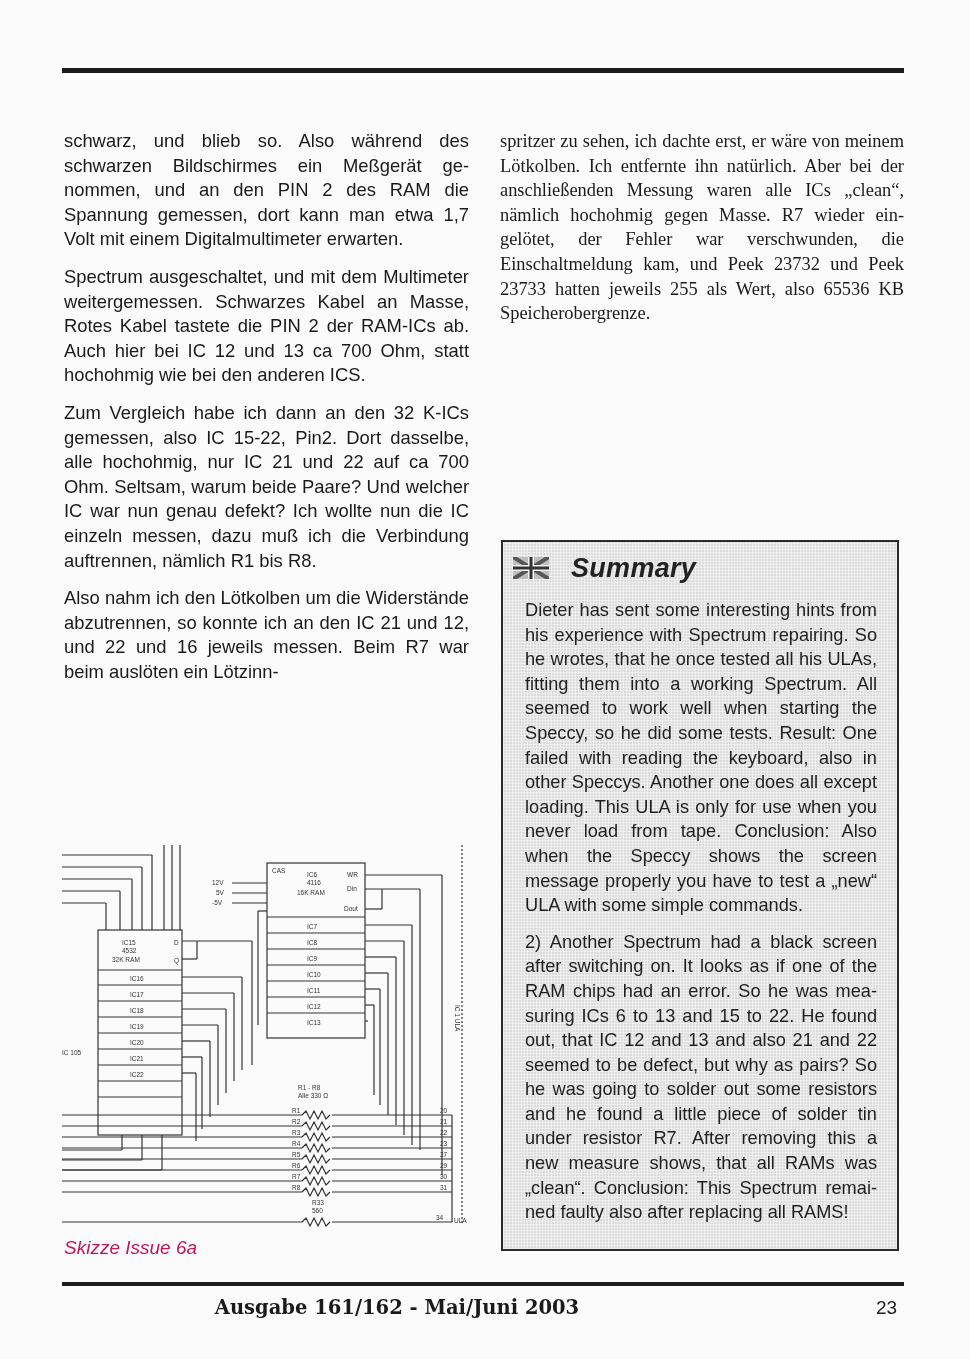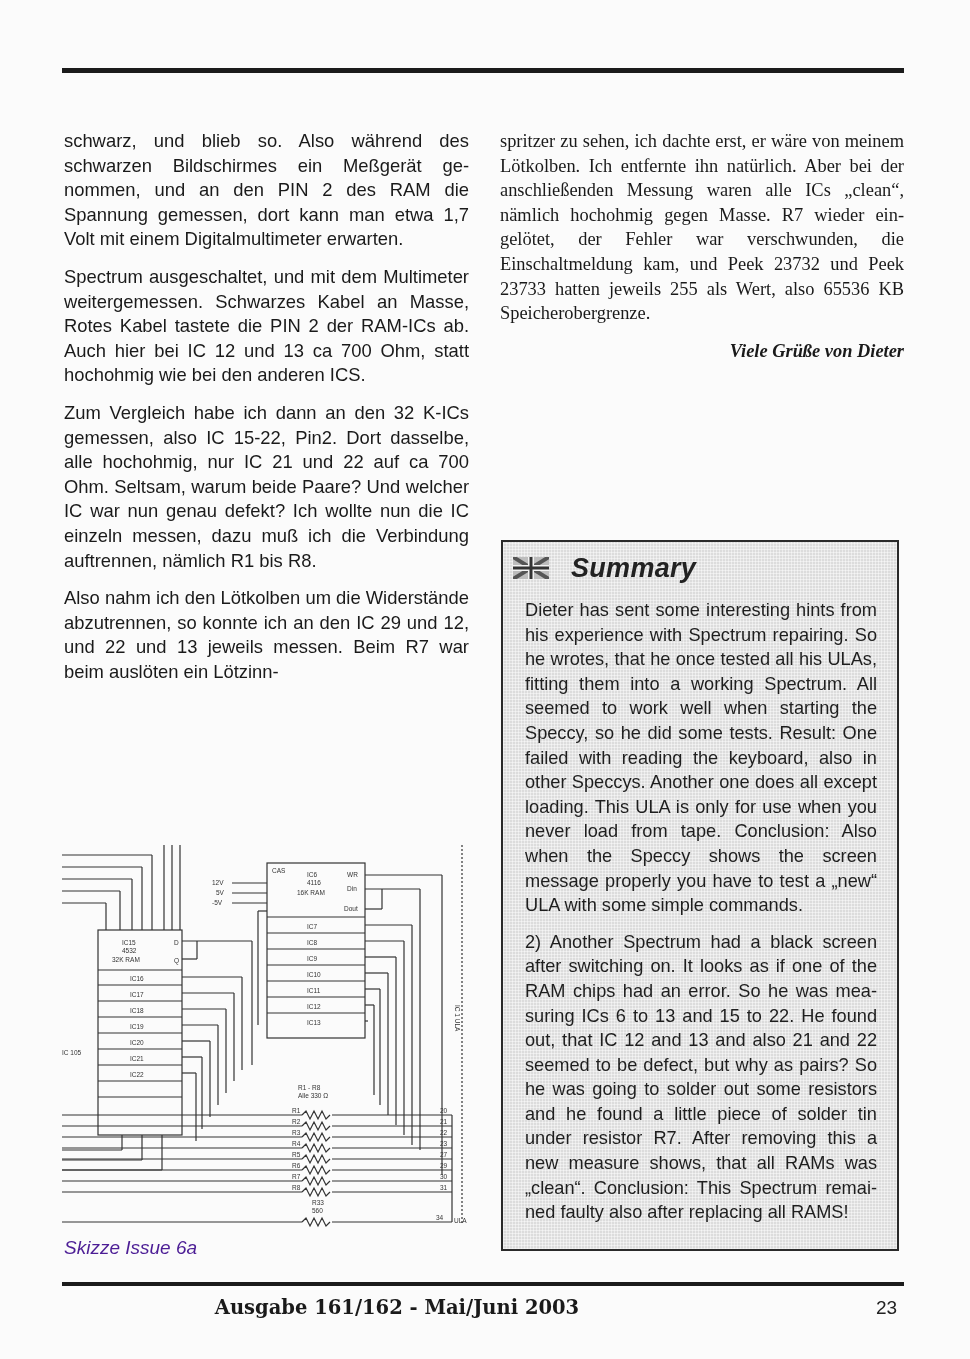--- a/index.html
+++ b/index.html
@@ -8,21 +8,21 @@
     font-family: "Liberation Sans", sans-serif; color: #1a1a1a;
   }
   .rule-top { position: absolute; left: 62px; top: 68px; width: 842px; height: 5px; background: #1b1b1b; }
   .rule-bottom { position: absolute; left: 62px; top: 1282px; width: 842px; height: 4px; background: #1b1b1b; }
   .col { position: absolute; top: 97px; font-size: 18.4px; line-height: 24.6px; margin-top: 32px; }
   .col-left { left: 64px; width: 405px; }
   .col-right { left: 500px; width: 404px; font-family: Liberation Serif, serif; }
   .col p { margin: 0 0 13px 0; text-align: justify; hyphens: manual; }
   .sig { text-align: right !important; font-weight: bold; font-style: italic; margin-top: 4px !important; }
   .figure { position: absolute; left: 62px; top: 845px; width: 410px; height: 395px; }
-  .caption { position: absolute; left: 64px; top: 1237px; font-size: 19px; font-style: italic; color: #4c1d95; }
+  .caption { position: absolute; left: 64px; top: 1237px; font-size: 19px; font-style: italic; color: #be185d; }
   .summary {
     position: absolute; left: 501px; top: 540px; width: 398px; height: 711px;
     border: 2px solid #2a2a2a; box-sizing: border-box;
     background-color: #dcdcdc;
     background-image:
       repeating-linear-gradient(0deg, rgba(255,255,255,0.45) 0 1px, transparent 1px 3px),
       repeating-linear-gradient(90deg, rgba(255,255,255,0.45) 0 1px, transparent 1px 3px);
     padding: 8px 8px 12px 10px;
   }
   .sum-head { display: flex; align-items: center; height: 36px; }
@@ -39,26 +39,25 @@
 </style>
 </head>
 <body>
 
 <div class="rule-top"></div>
 
 <div class="col col-left">
   <p>schwarz, und blieb so. Also  während des schwarzen Bildschirmes ein Meßgerät ge­nommen, und an den PIN 2 des RAM die Spannung gemessen, dort kann man etwa 1,7 Volt mit einem Digitalmultimeter erwar­ten.</p>
   <p>Spectrum ausgeschaltet, und mit dem Multi­meter weitergemessen. Schwarzes Kabel an Masse, Rotes Kabel tastete die PIN 2 der RAM-ICs ab. Auch hier bei IC 12 und 13 ca 700 Ohm, statt hochohmig wie bei den anderen ICS.</p>
   <p>Zum Vergleich habe ich dann an den 32 K-ICs gemessen, also IC 15-22, Pin2. Dort dasselbe, alle hochohmig, nur IC 21 und 22 auf ca 700 Ohm. Seltsam, warum beide Paare? Und welcher IC war nun genau de­fekt? Ich wollte nun die IC einzeln messen, dazu muß ich die Verbindung auftrennen, nämlich R1 bis R8.</p>
-  <p>Also nahm ich den Lötkolben um die Wider­stände abzutrennen, so konnte ich an den IC 29 und 12, und 22 und 13 jeweils mes­sen. Beim R7 war beim auslöten ein Lötzinn-</p>
+  <p>Also nahm ich den Lötkolben um die Wider­stände abzutrennen, so konnte ich an den IC 21 und 12, und 22 und 16 jeweils mes­sen. Beim R7 war beim auslöten ein Lötzinn-</p>
 </div>
 
 <div class="col col-right">
   <p>spritzer zu sehen, ich dachte erst, er wäre von meinem Lötkolben. Ich entfernte ihn natürlich. Aber bei der anschließenden Mes­sung waren alle ICs „clean“, nämlich hochohmig gegen Masse. R7 wieder ein­gelötet, der Fehler war verschwunden, die Einschaltmeldung kam, und Peek 23732 und Peek 23733 hatten jeweils 255 als Wert, also 65536 KB Speicherobergrenze.</p>
-  <p class="sig">Viele Grüße von Dieter</p>
 </div>
 
 <div class="figure">
   <svg width="410" height="395" viewBox="0 0 410 395">
     <g stroke="#333" stroke-width="1.2" fill="none">
 
       <line x1="0" y1="10" x2="90" y2="10"></line>
         <line x1="90" y1="10" x2="90" y2="85"></line>
       <line x1="0" y1="22" x2="80" y2="22"></line>
         <line x1="80" y1="22" x2="80" y2="85"></line>

